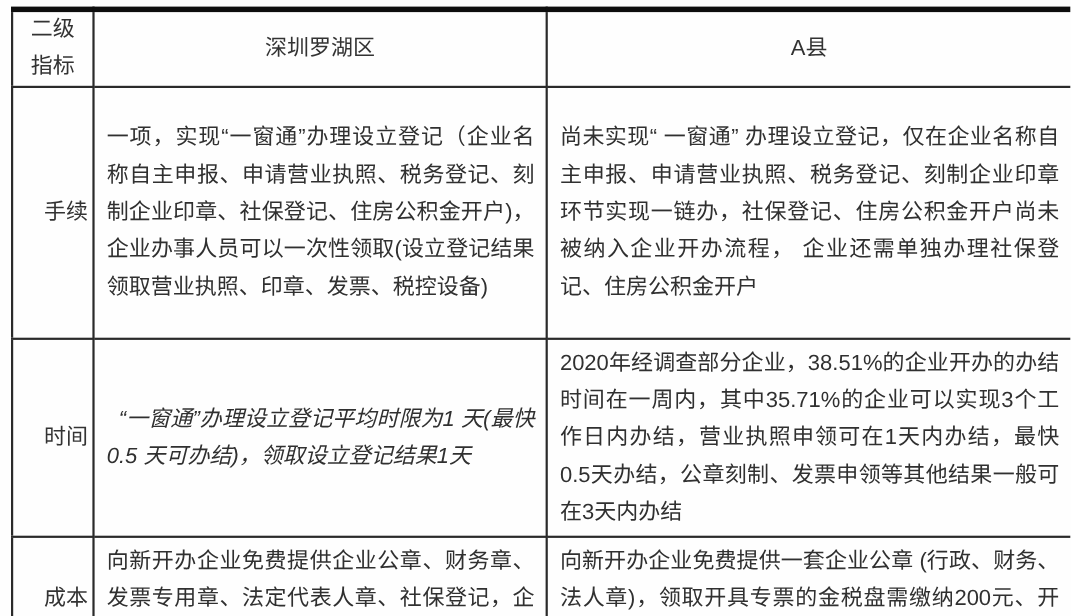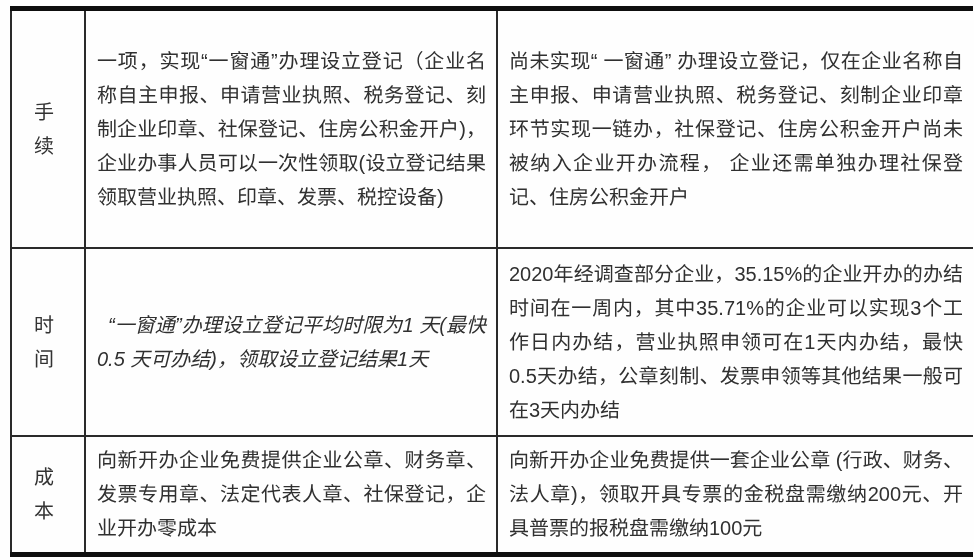--- a/index.html
+++ b/index.html
@@ -52,49 +52,55 @@
   .row-time       .tc { height: 178px; }
   .row-cost       .tc { height: 101px; }
 
   .header-cell {
     text-align: center;
     white-space: pre-line;
     line-height: 33px;
     color: #333333;
   }
   .label-cell {
-    text-align: left;
+    text-align: right;
     color: #333333;
-    padding: 0 22px;
+    padding: 0 4px;
   }
   .body-cell {
     text-align: justify;
     text-justify: inter-character;
     padding: 4px 10px 4px 11px;
     color: #303030;
   }
   .body-cell.indent-first { text-indent: 11px; font-style: italic; }
 </style>
 </head>
 <body>
 
 <div class="page">
   <div class="tbl">
 
+    <div class="tr row-header">
+      <div class="tc col-label header-cell">二级
+指标</div>
+      <div class="tc col-shenzhen header-cell">深圳罗湖区</div>
+      <div class="tc col-county header-cell">A县</div>
+    </div>
 
     <div class="tr row-procedures">
       <div class="tc col-label label-cell">手续</div>
       <div class="tc col-shenzhen body-cell">一项，实现“一窗通”办理设立登记（企业名称自主申报、申请营业执照、税务登记、刻制企业印章、社保登记、住房公积金开户)，企业办事人员可以一次性领取(设立登记结果领取营业执照、印章、发票、税控设备)</div>
       <div class="tc col-county body-cell">尚未实现“ 一窗通” 办理设立登记，仅在企业名称自主申报、申请营业执照、税务登记、刻制企业印章环节实现一链办，社保登记、住房公积金开户尚未被纳入企业开办流程， 企业还需单独办理社保登记、住房公积金开户</div>
     </div>
 
     <div class="tr row-time">
       <div class="tc col-label label-cell">时间</div>
       <div class="tc col-shenzhen body-cell indent-first">“一窗通”办理设立登记平均时限为1 天(最快0.5 天可办结)，领取设立登记结果1天</div>
-      <div class="tc col-county body-cell">2020年经调查部分企业，35.15%的企业开办的办结时间在一周内，其中35.71%的企业可以实现3个工作日内办结，营业执照申领可在1天内办结，最快0.5天办结，公章刻制、发票申领等其他结果一般可在3天内办结</div>
+      <div class="tc col-county body-cell">2020年经调查部分企业，38.51%的企业开办的办结时间在一周内，其中35.71%的企业可以实现3个工作日内办结，营业执照申领可在1天内办结，最快0.5天办结，公章刻制、发票申领等其他结果一般可在3天内办结</div>
     </div>
 
     <div class="tr row-cost">
       <div class="tc col-label label-cell">成本</div>
       <div class="tc col-shenzhen body-cell">向新开办企业免费提供企业公章、财务章、发票专用章、法定代表人章、社保登记，企业开办零成本</div>
       <div class="tc col-county body-cell">向新开办企业免费提供一套企业公章 (行政、财务、法人章)，领取开具专票的金税盘需缴纳200元、开具普票的报税盘需缴纳100元</div>
     </div>
 
   </div>
 </div>

